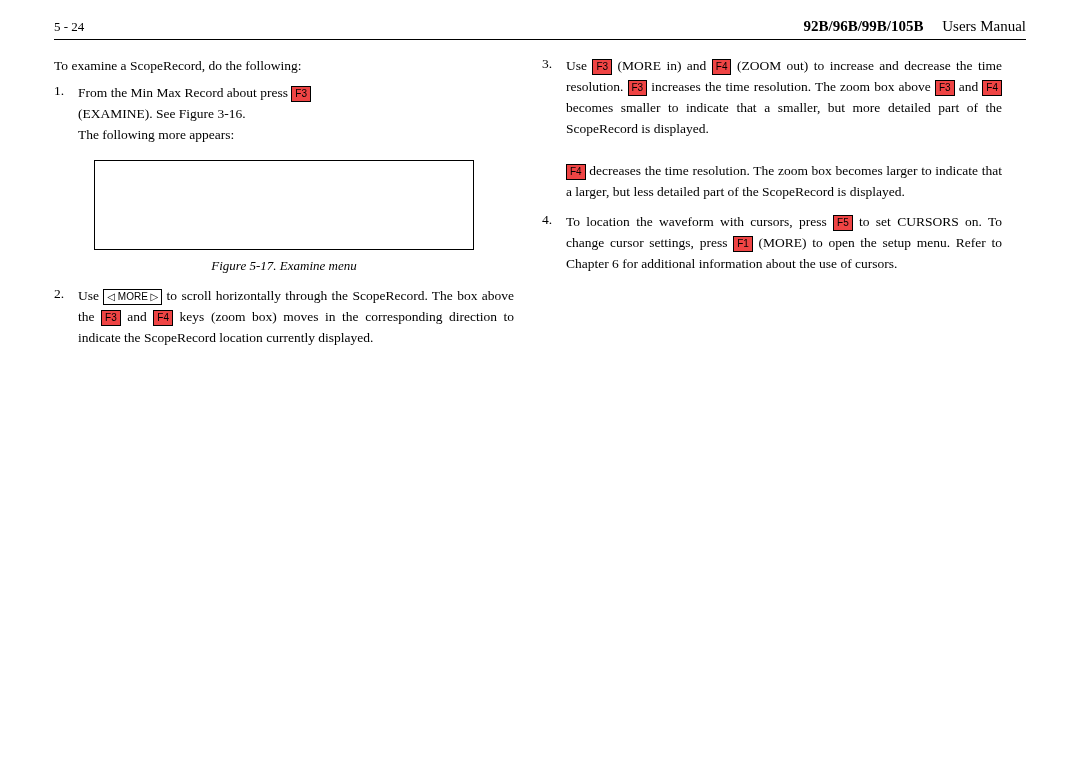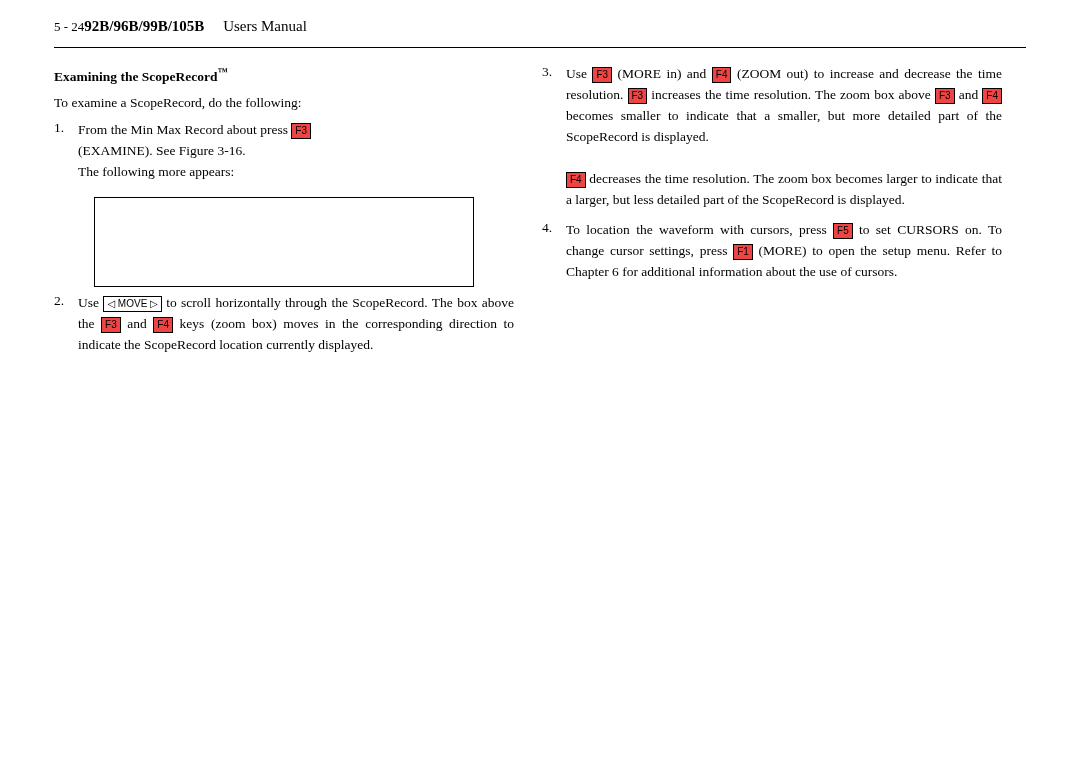--- a/index.html
+++ b/index.html
@@ -12,23 +12,24 @@
       min-height: 762px;
     }
     .page {
       width: 1080px;
       min-height: 762px;
       padding: 18px 54px 30px 54px;
       position: relative;
     }
     .header {
       display: flex;
+      justify-content: space-between;
       align-items: baseline;
       border-bottom: 1px solid #000;
-      padding-bottom: 12px;
+      padding-bottom: 4px;
       margin-bottom: 16px;
     }
     .header-left {
       font-size: 13px;
     }
     .header-right {
       font-size: 15px;
     }
     .header-right .model {
       font-weight: bold;
@@ -119,44 +120,42 @@
     <span class="header-right">
       <span class="model">92B/96B/99B/105B</span>
       &nbsp;&nbsp;&nbsp;
       <span>Users Manual</span>
     </span>
   </div>
 
   <div class="content">
 
     <div class="col-left">
-      <p class="section-title">
-        <span>Examining the ScopeRecord</span><span class="tm">™</span>
-      </p>
       <p>To examine a ScopeRecord, do the following:</p>
 
       <div class="numbered-item">
         <span class="num">1.</span>
         <div class="item-content">
           <span>From the Min Max Record about press</span>
           <span class="kbd">F3</span>
           <br>
           <span>(EXAMINE). See Figure 3-16.</span>
           <br>
           <span>The following more appears:</span>
         </div>
       </div>
 
       <div class="figure-box"></div>
+      <p class="figure-caption">Figure 5-17.  Examine menu</p>
 
       <div class="numbered-item">
         <span class="num">2.</span>
         <div class="item-content">
           <span>Use</span>
-          <span class="kbd-move">◁ MOVE ▷</span>
+          <span class="kbd-move">◁ MORE ▷</span>
           <span> to scroll horizontally through the ScopeRecord. The box above the </span>
           <span class="kbd">F3</span>
           <span> and </span>
           <span class="kbd">F4</span>
           <span> keys (zoom box) moves in the corresponding direction to indicate the ScopeRecord location currently displayed.</span>
         </div>
       </div>
     </div>
 
     <div class="col-right">

